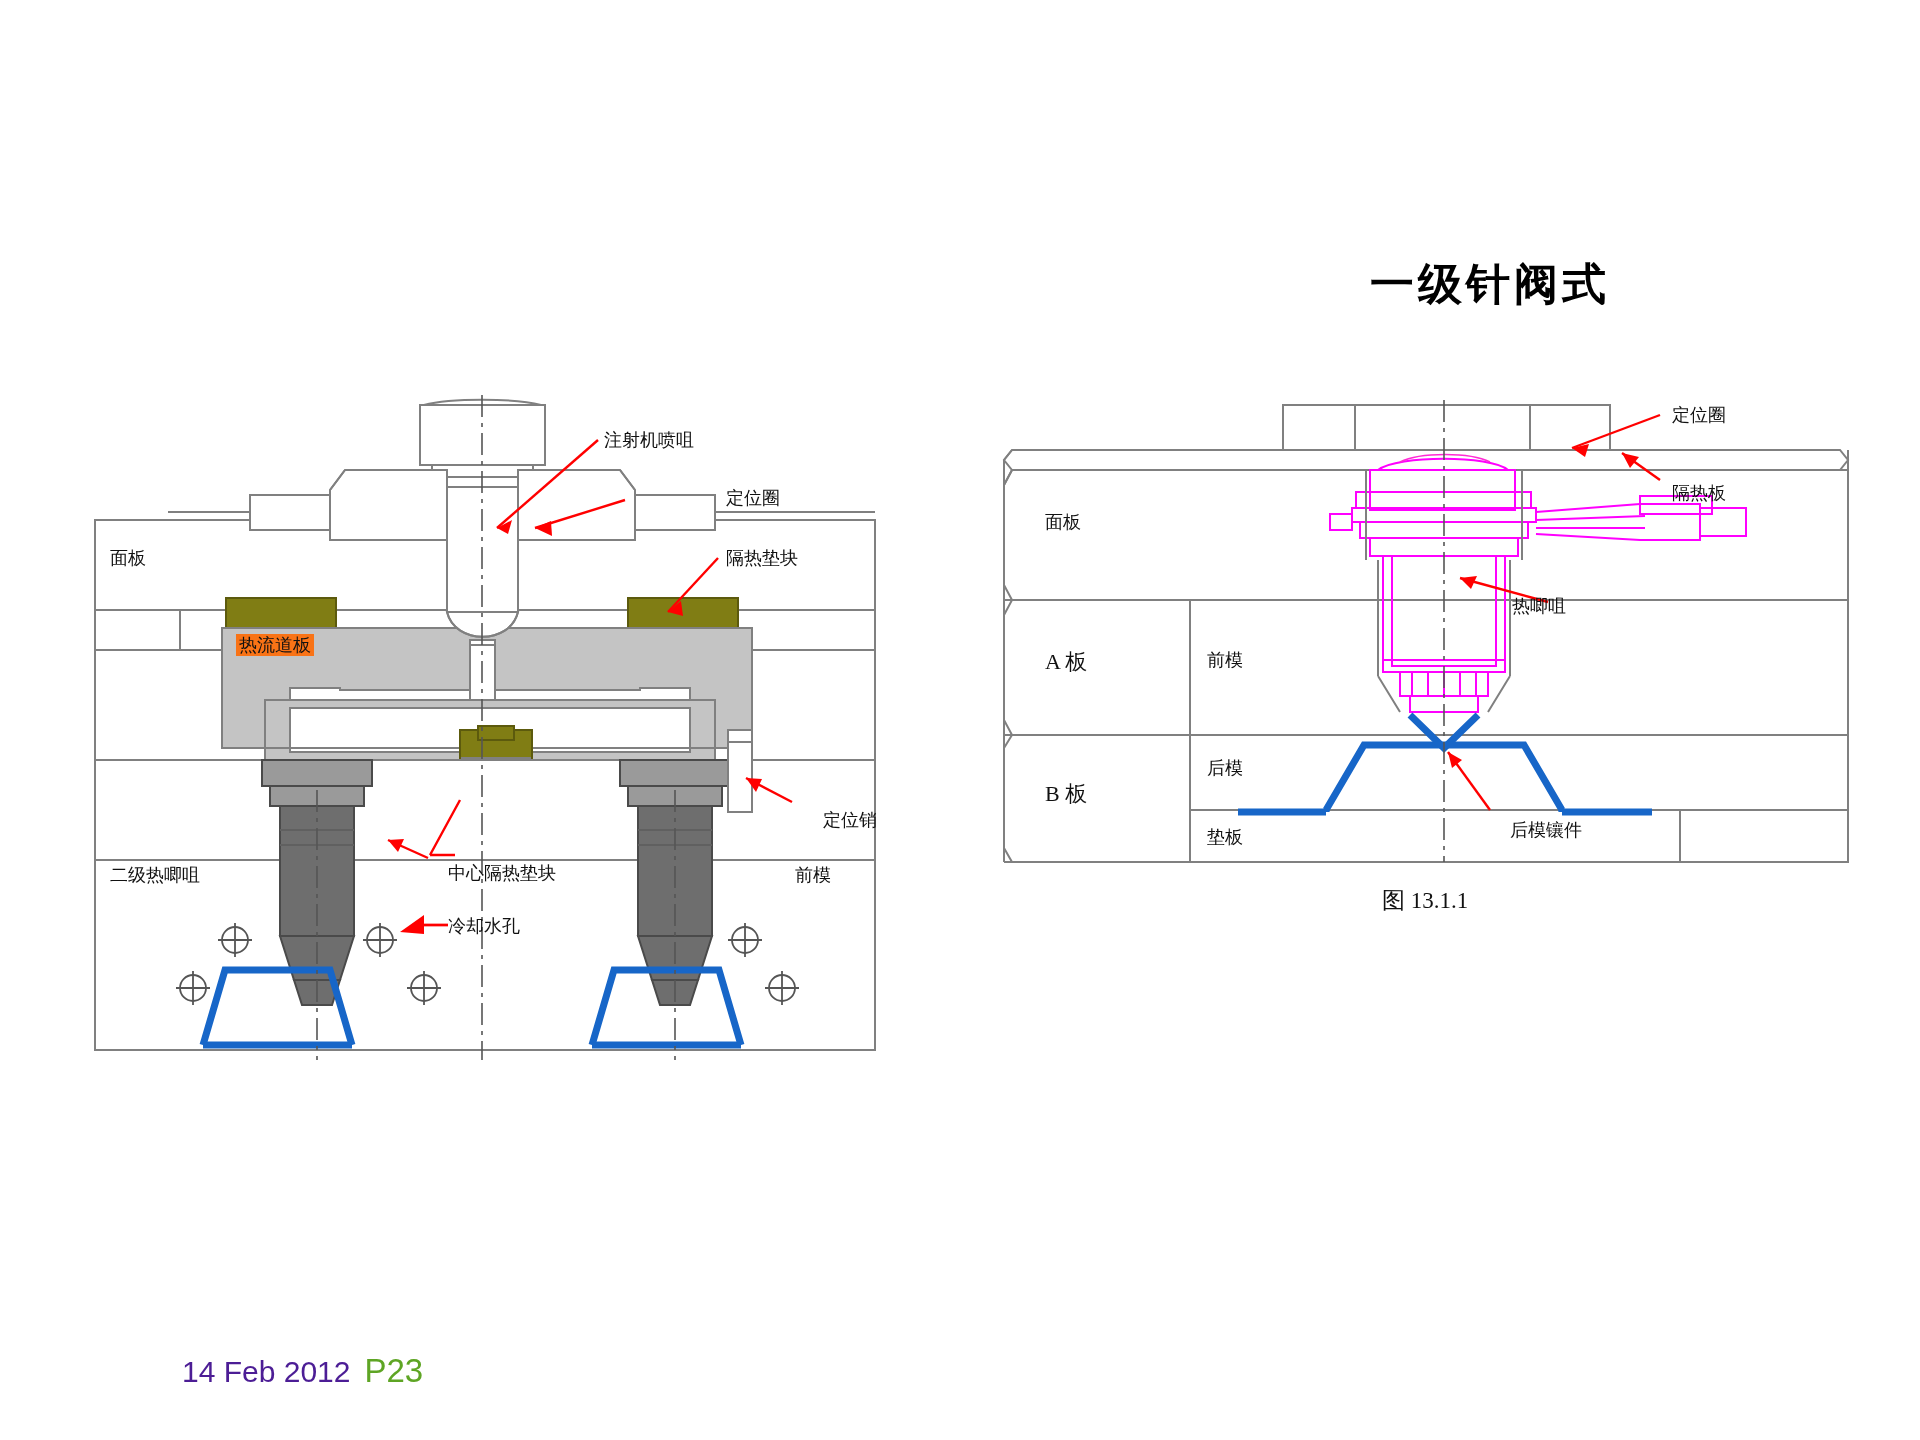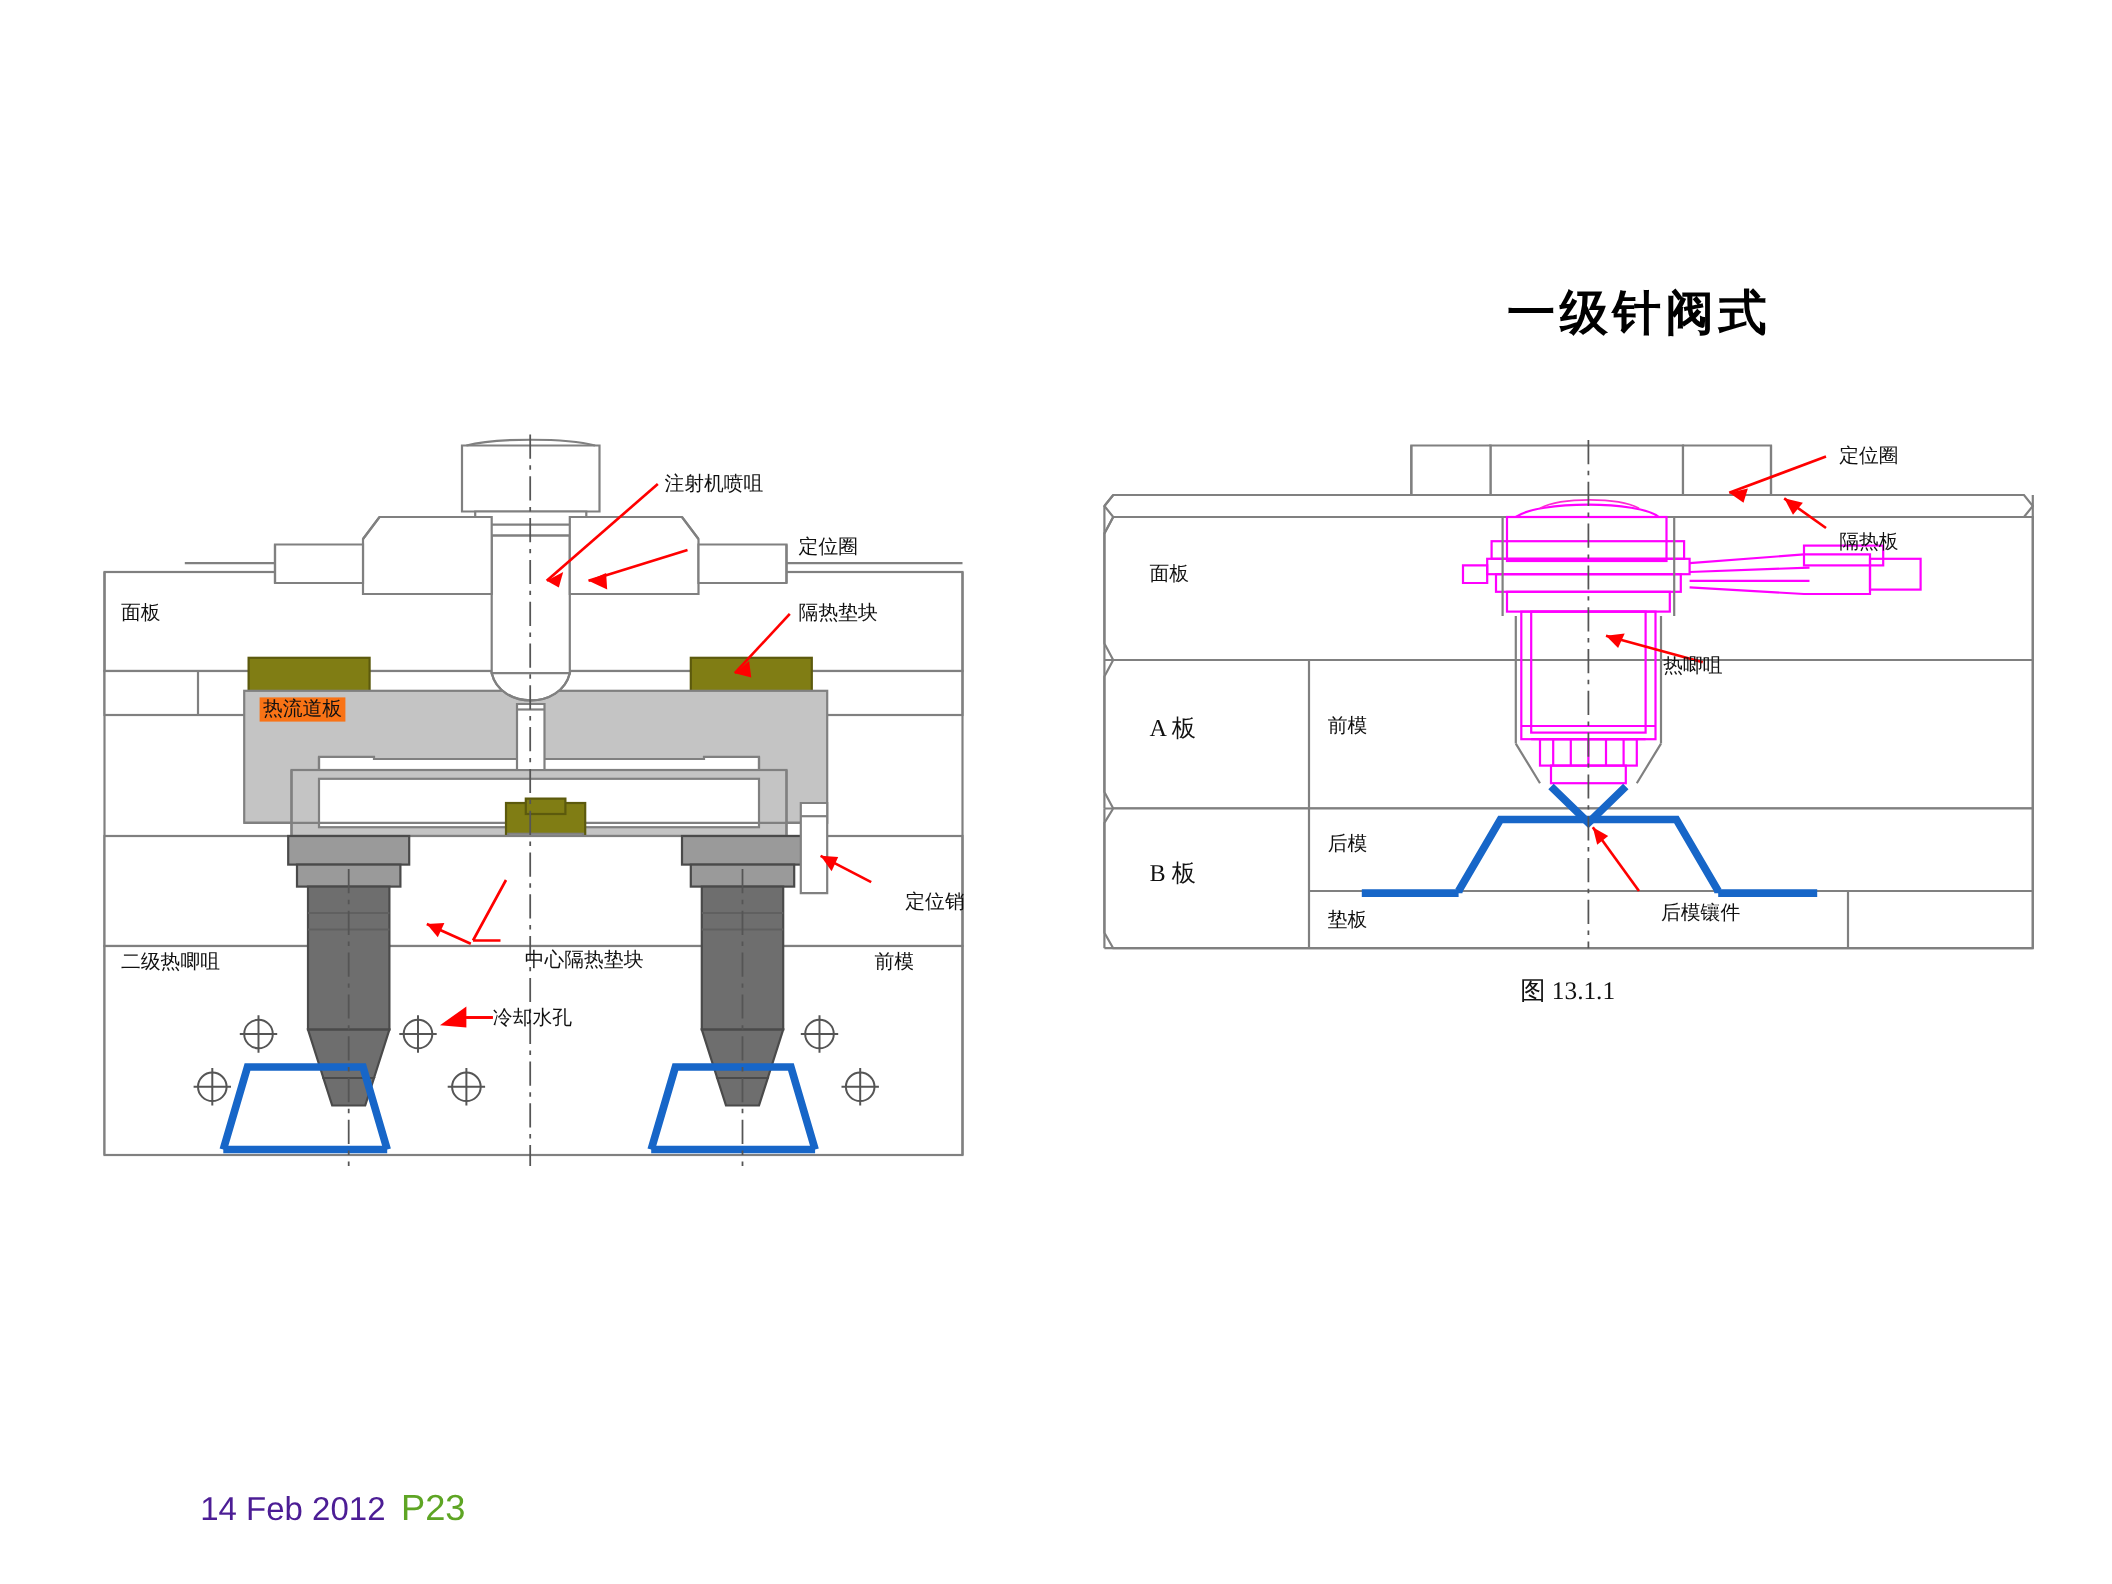--- a/index.html
+++ b/index.html
@@ -229,21 +229,21 @@
     </g>
   </svg>
 
   <div class="lbl" style="left:604px; top:430px;">注射机喷咀</div>
   <div class="lbl" style="left:726px; top:488px;">定位圈</div>
   <div class="lbl" style="left:726px; top:548px;">隔热垫块</div>
   <div class="lbl" style="left:110px; top:548px;">面板</div>
   <div class="lbl boxed" style="left:236px; top:634px;">热流道板</div>
   <div class="lbl" style="left:790px; top:810px;margin-left:33px;">定位销</div>
   <div class="lbl" style="left:110px; top:865px;">二级热唧咀</div>
-  <div class="lbl" style="left:448px; top:863px;margin-left:29px;">中心隔热垫块</div>
+  <div class="lbl" style="left:448px; top:863px;">中心隔热垫块</div>
   <div class="lbl" style="left:448px; top:916px;">冷却水孔</div>
   <div class="lbl" style="left:795px; top:865px;">前模</div>
 
   <svg class="canvas" id="svg-right" width="1920" height="1440">
 
     <path class="fill-white" d="M1012,450 L1840,450 L1848,460 L1840,470 L1012,470
                                  L1004,460 Z"></path>
     <path class="fill-white" d="M1012,470 L1848,470 L1848,600 L1012,600
                                  L1004,585 L1004,485 Z"></path>
     <path class="ln" d="M1012,450 L1840,450"></path>

